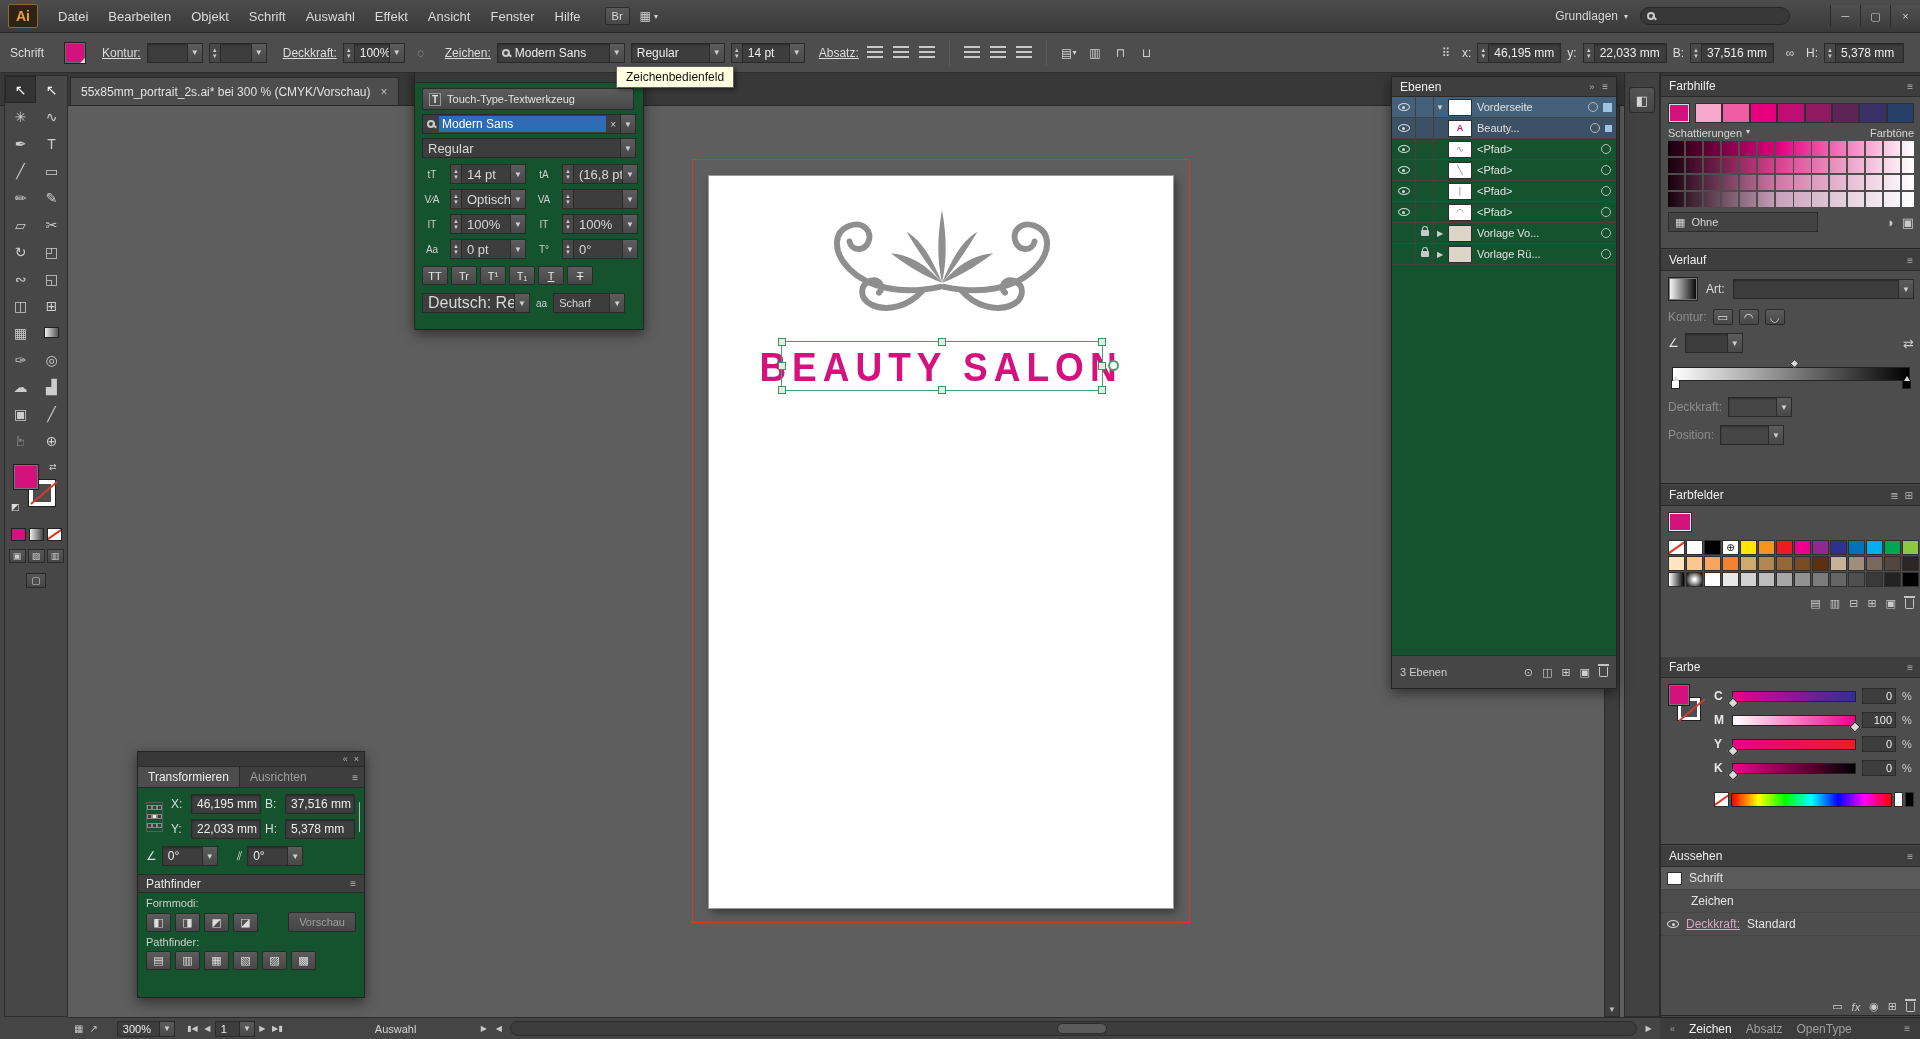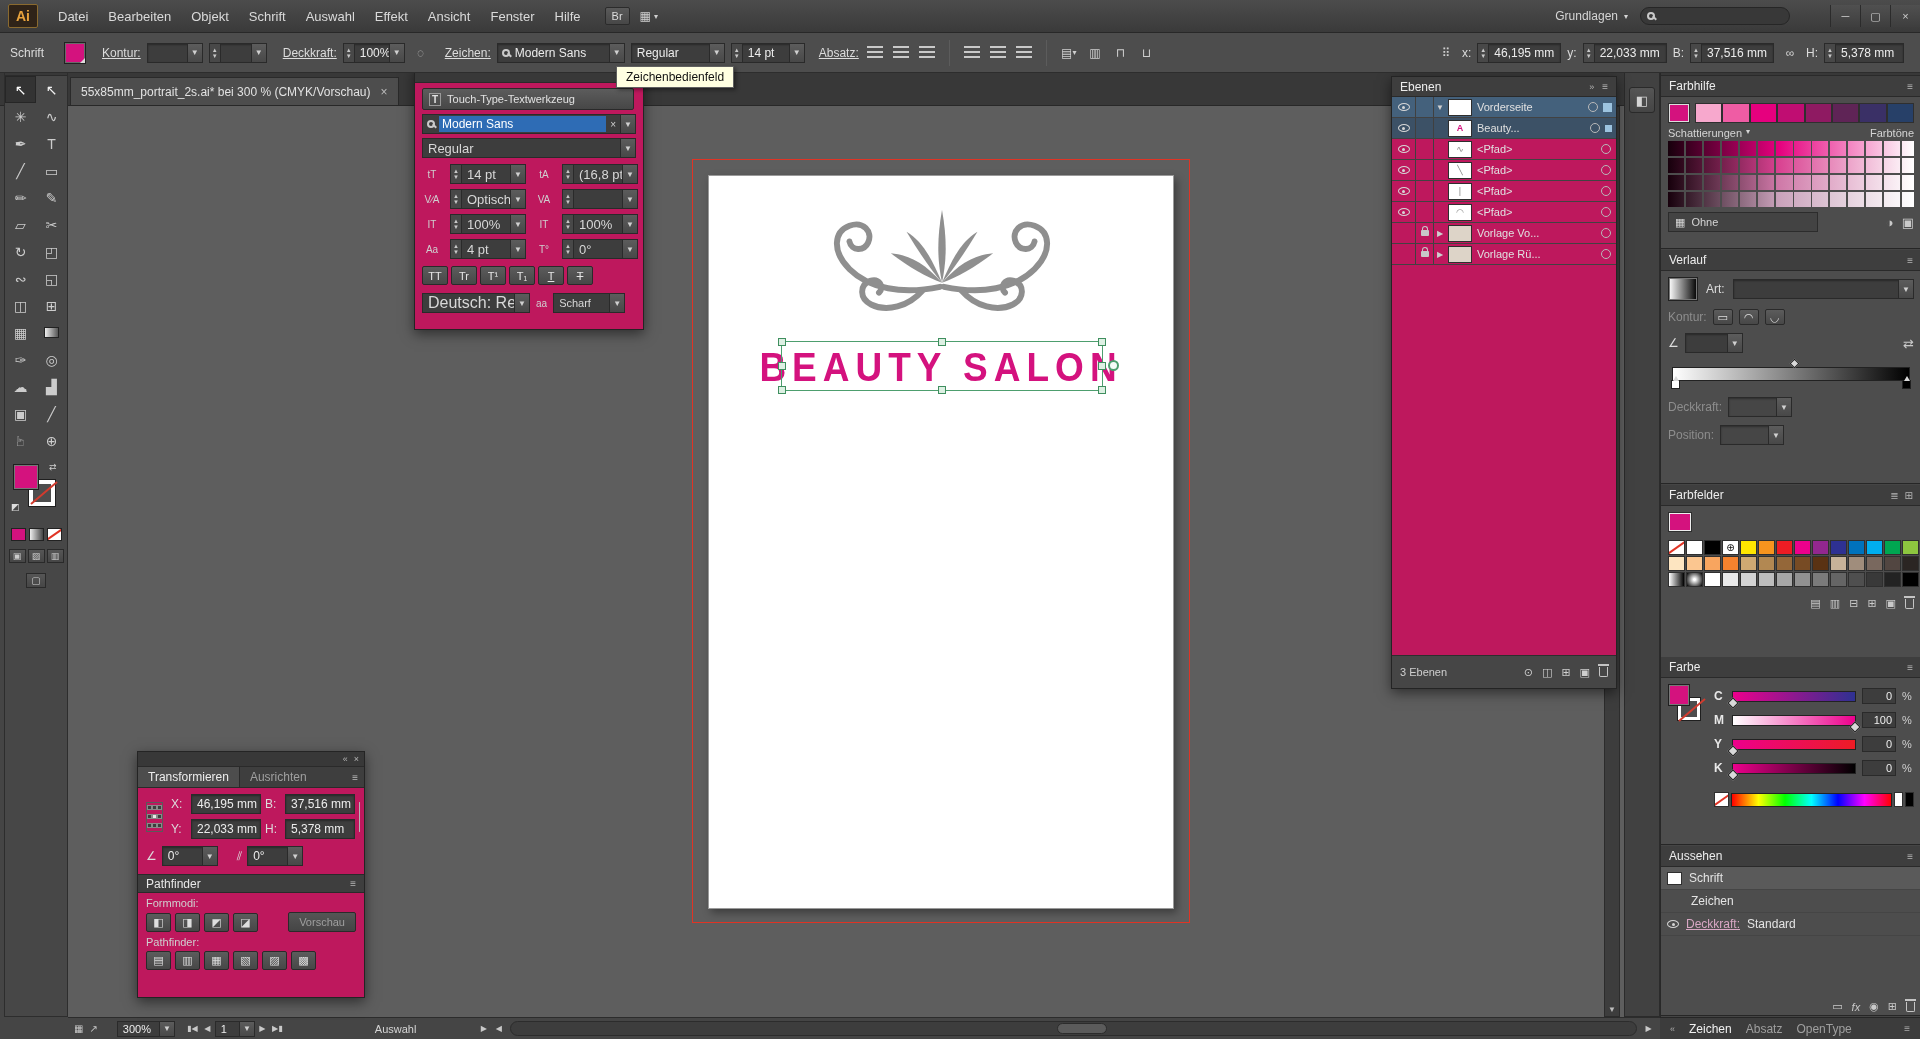--- a/index.html
+++ b/index.html
@@ -67,21 +67,21 @@
   .strokew::after{content:'';position:absolute;left:-6px;top:8px;width:34px;height:2px;background:#d23b2e;transform:rotate(-40deg);}
   .swap{position:absolute;left:44px;top:0;color:#cfcfcf;font-size:9px;}
   .mini-def{position:absolute;left:6px;top:40px;font-size:9px;color:#ddd;}
   .trio{display:flex;justify-content:center;gap:3px;margin-top:4px;}
   .trio .t1{width:15px;height:13px;border:1px solid #222;}
   .modebtns{display:flex;justify-content:center;gap:2px;margin-top:8px;}
   .modebtns div{width:17px;height:14px;border:1px solid #2a2a2a;background:linear-gradient(#565656,#464646);display:flex;align-items:center;justify-content:center;font-size:9px;color:#ccc;}
   .screenmode{margin:10px auto 0;width:20px;height:15px;border:1px solid #2a2a2a;background:linear-gradient(#565656,#464646);display:flex;align-items:center;justify-content:center;color:#ccc;font-size:10px;}
 
   
-  .panel{position:absolute;background:#be185d;border:1px solid #242424;box-shadow:0 4px 12px rgba(0,0,0,.5);z-index:12;justify-content:center;}
+  .panel{position:absolute;background:#14532d;border:1px solid #242424;box-shadow:0 4px 12px rgba(0,0,0,.5);z-index:12;justify-content:center;}
   .phead{height:15px;background:#383838;border-bottom:1px solid #2a2a2a;display:flex;align-items:center;justify-content:flex-end;gap:6px;padding:0 5px;color:#b5b5b5;font-size:9px;}
   .ptabbar{height:21px;background:#3e3e3e;border-bottom:1px solid #2a2a2a;display:flex;align-items:stretch;}
   .ptab{padding:0 10px;display:flex;align-items:center;font-size:12px;color:#9f9f9f;}
   .ptab.on{background:#4d4d4d;color:#ececec;border-right:1px solid #2a2a2a;}
   .pmenu{margin-left:auto;display:flex;align-items:center;gap:4px;padding:0 6px;color:#bbb;font-size:10px;}
 
   
   .cp{left:414px;top:67px;width:230px;height:263px;}
   .cp-body{padding:5px 7px;display:flex;flex-direction:column;gap:4px;}
   .tt-btn{width:212px;height:22px;background:linear-gradient(#5c5c5c,#474747);border:1px solid #2a2a2a;border-radius:2px;display:flex;align-items:center;gap:6px;padding:0 6px;font-size:11px;color:#e2e2e2;}
@@ -568,21 +568,21 @@
             <span class="fldtxt">100%</span>
             <span class="dd">▼</span>
           </div>
 
         <span class="picon">Aa</span>
         <div class="combo">
             <span class="stp">
               <span>▲</span>
               <span>▼</span>
             </span>
-            <span class="fldtxt">4 pt</span>
+            <span class="fldtxt">0 pt</span>
             <span class="dd">▼</span>
           </div>
         <span class="picon">T°</span>
         <div class="combo">
             <span class="stp">
               <span>▲</span>
               <span>▼</span>
             </span>
             <span class="fldtxt">0°</span>
             <span class="dd">▼</span>

